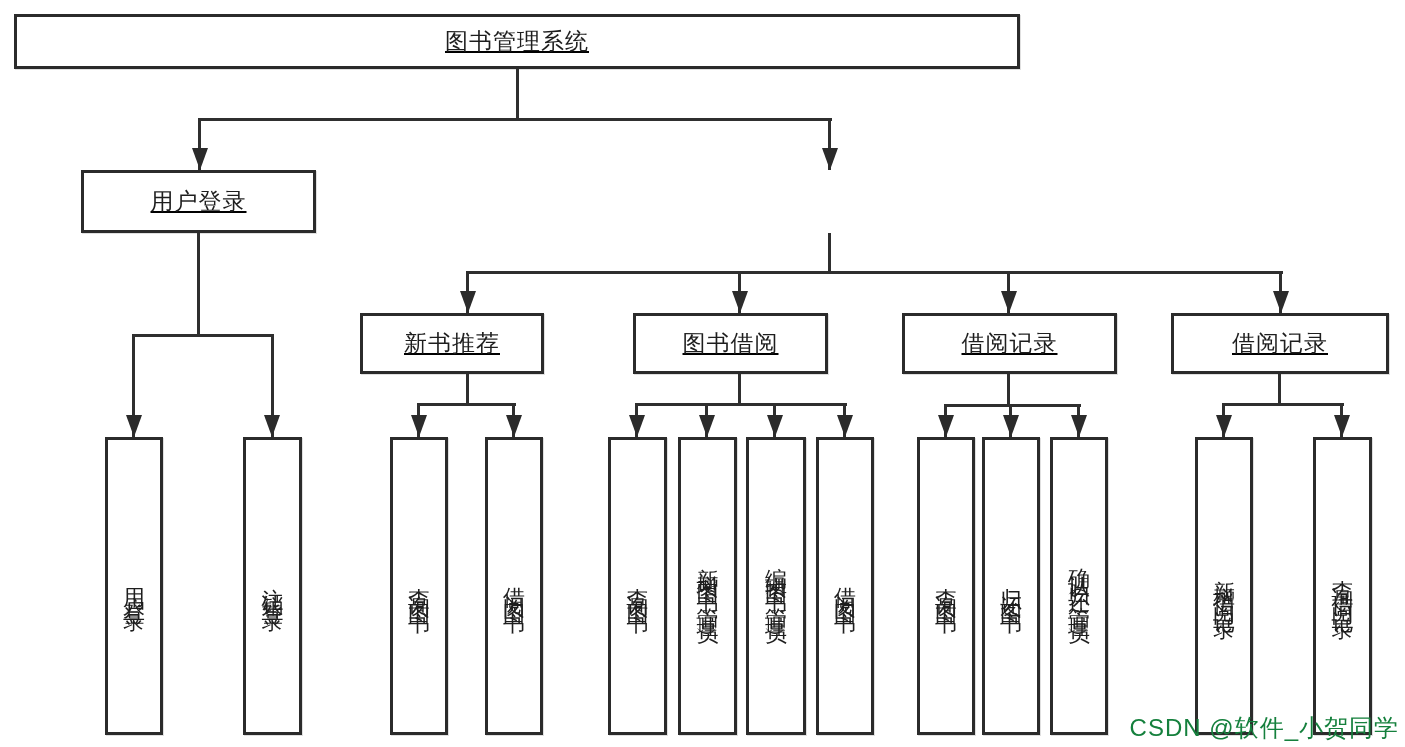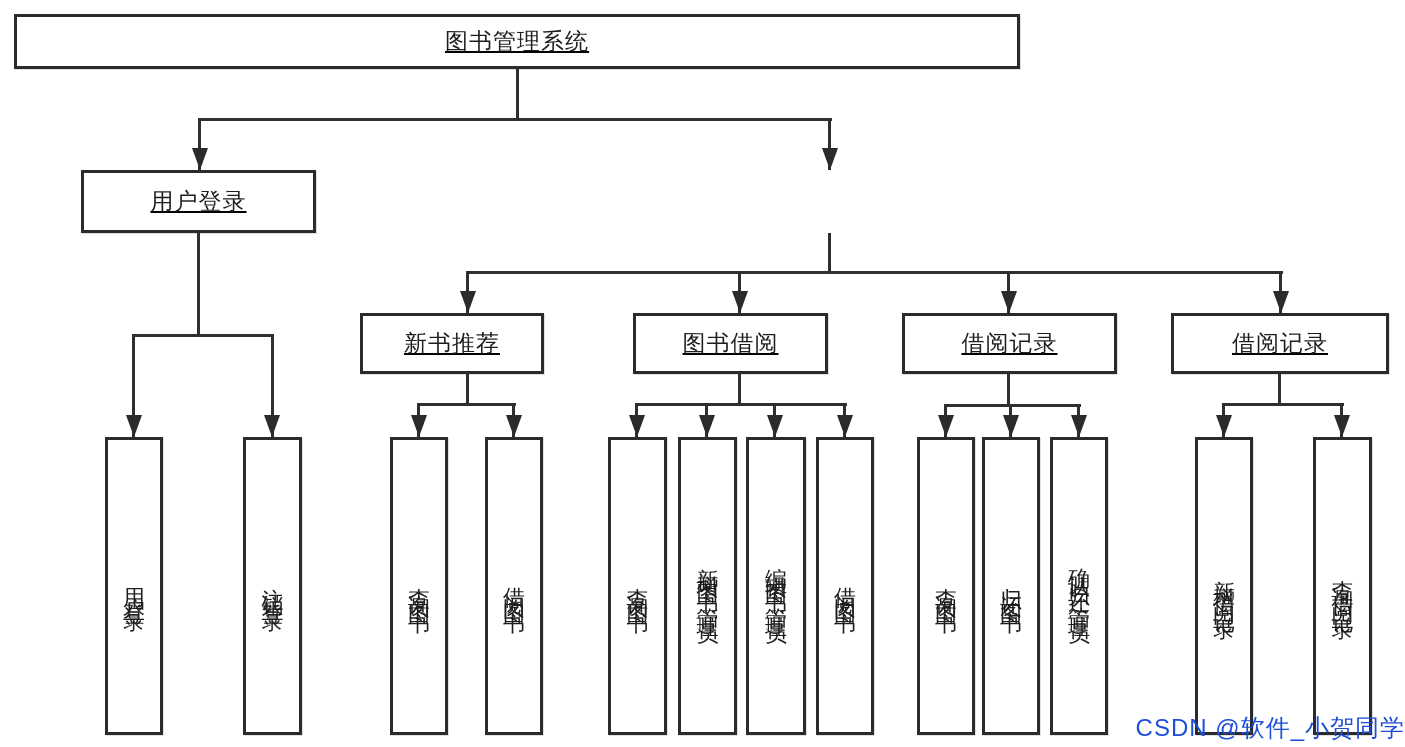--- a/index.html
+++ b/index.html
@@ -41,23 +41,23 @@
   .hl{position:absolute;height:3px;background:#2f2f2f;}
   .vl{position:absolute;width:3px;background:#2f2f2f;}
   .arr{
     position:absolute;width:0;height:0;
     border-left:8px solid transparent;
     border-right:8px solid transparent;
     border-top:22px solid #2b2b2b;
   }
   .watermark{
     position:absolute;
-    right:0;top:712px;
+    right:6px;top:712px;
     font-size:24px;
-    color:#1d4ed8;
+    color:#15803d;
     z-index:10;
     letter-spacing:1px;
   }
 </style>
 </head>
 <body>
 
 <div class="canvas">
 
   <div class="hnode" style="left:14px;top:14px;width:1006px;height:55px">

